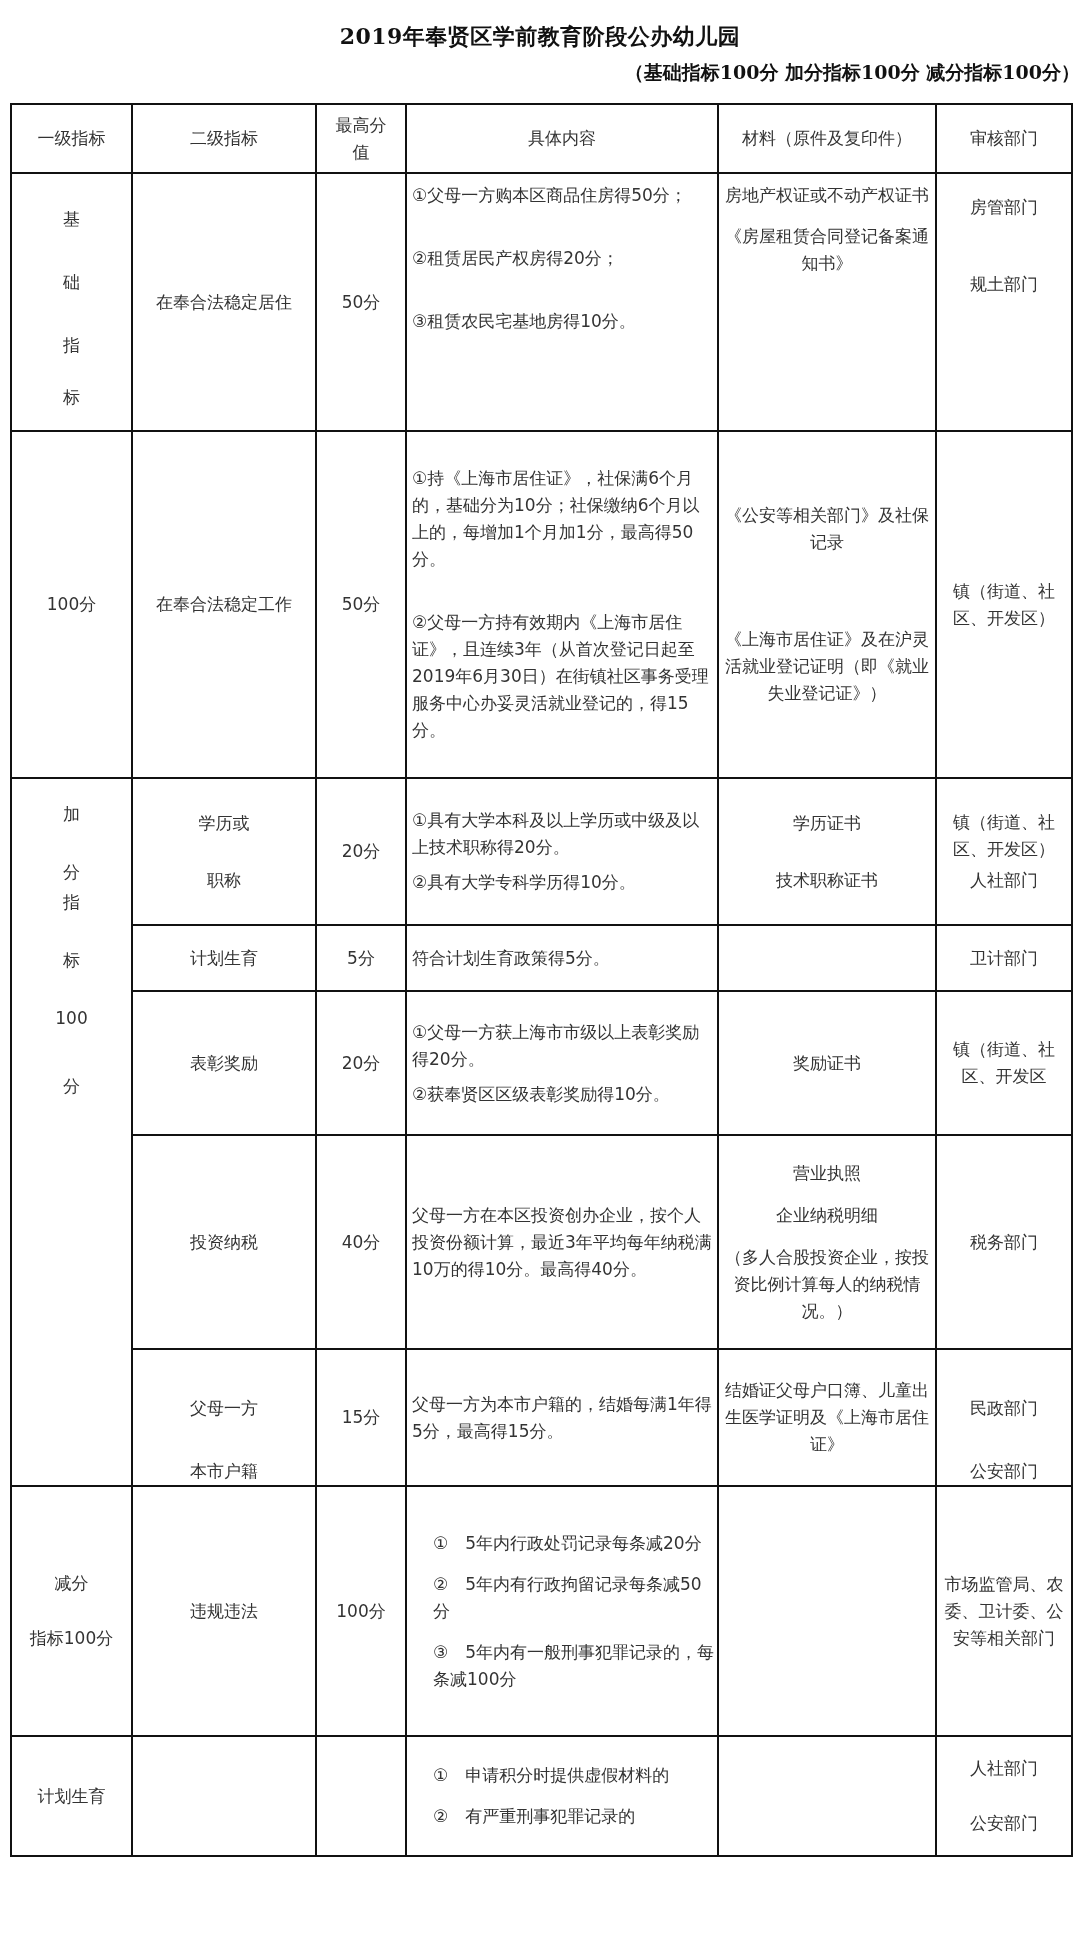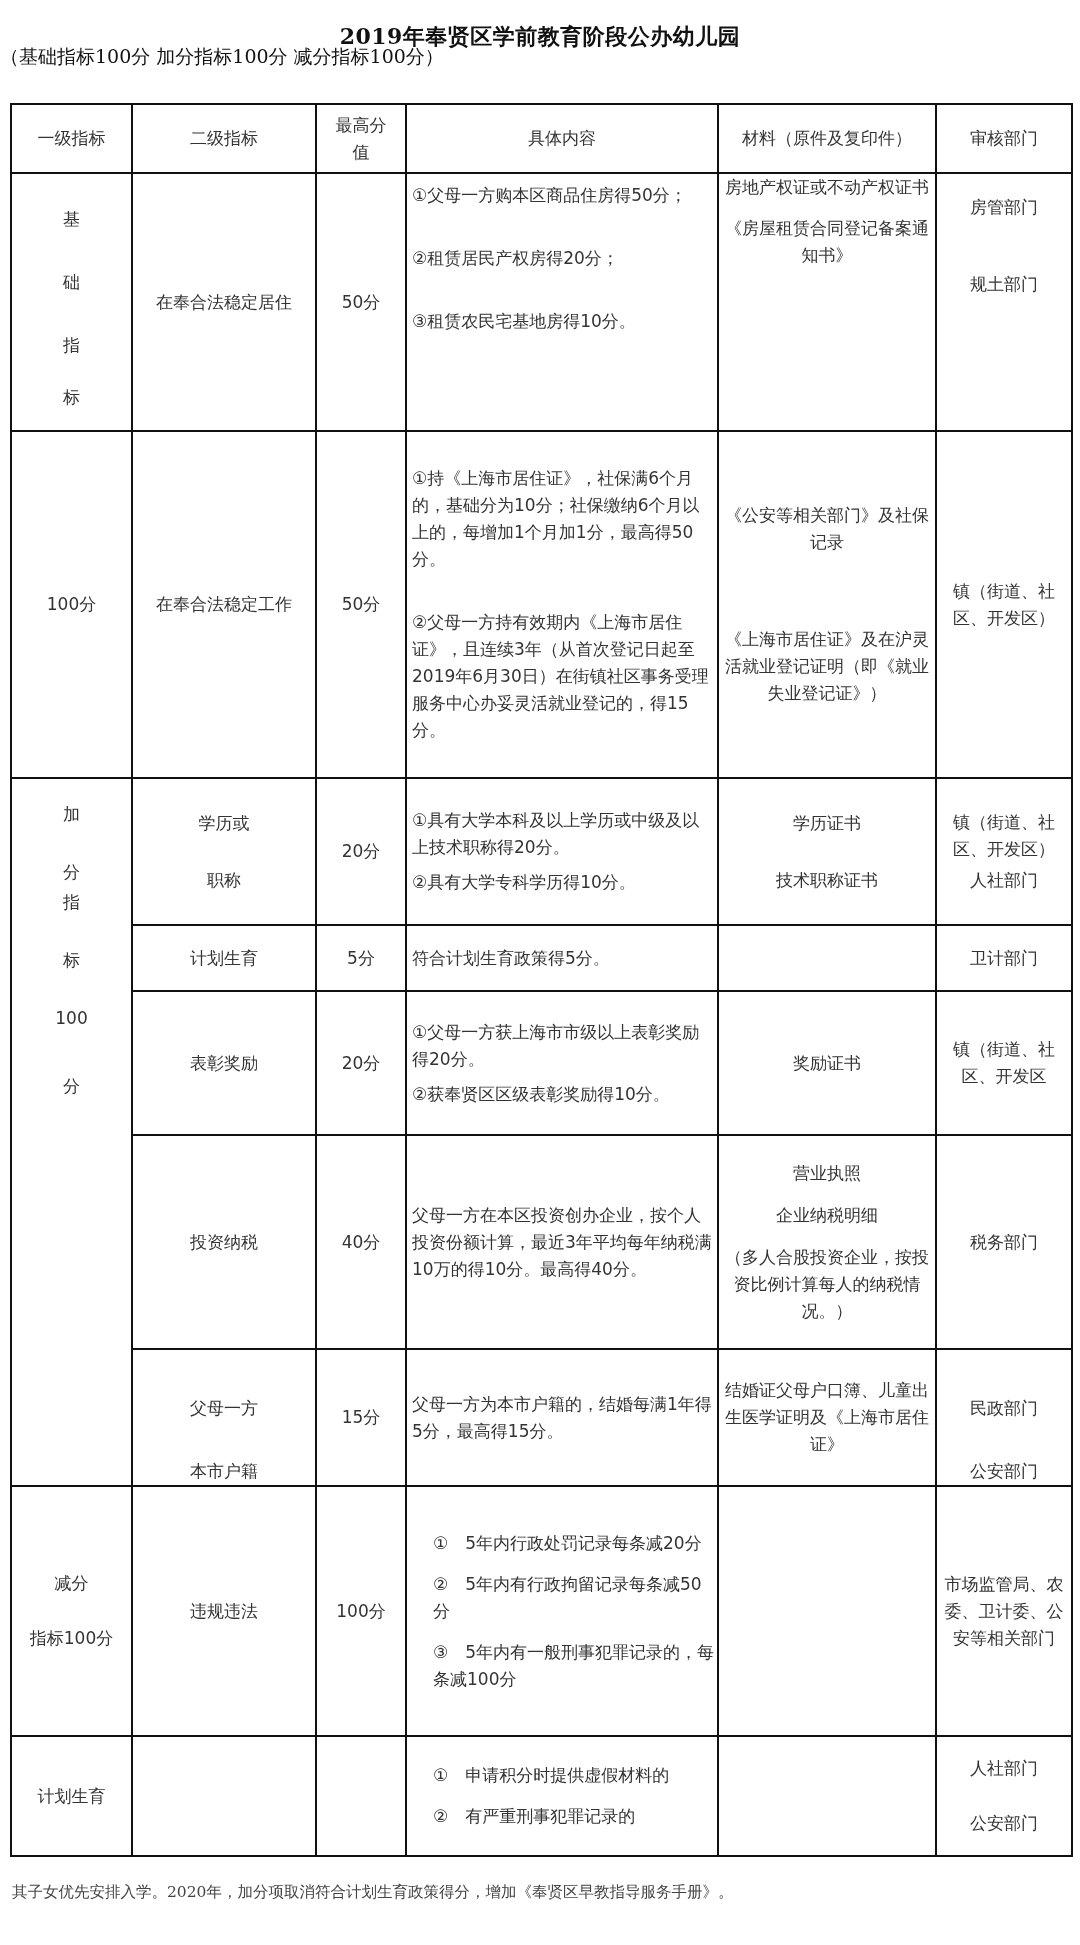--- a/index.html
+++ b/index.html
@@ -1,21 +1,21 @@
 <!DOCTYPE html>
 <html><head>
 <meta charset="utf-8">
 <style>
   html, body { margin:0; padding:0; background:#ffffff; }
   body { width:1080px; height:1945px; position:relative; overflow:hidden;
          font-family: "DejaVu Sans", "Liberation Sans", sans-serif; color:#222; }
   .title { position:absolute; left:0; top:22px; width:1080px; text-align:center;
            font-family:"DejaVu Serif","Liberation Serif", serif; font-size:22px; color:#111; letter-spacing:0.5px;font-weight:bold; }
-  .subtitle { position:absolute; left:0; top:44px; width:1080px; text-align:left;
-           font-family:"DejaVu Serif","Liberation Serif", serif; font-size:19px; font-weight:normal; color:#111; }
+  .subtitle { position:absolute; left:0; top:60px; width:1080px; text-align:right;
+           font-family:"DejaVu Serif","Liberation Serif", serif; font-size:19px; font-weight:bold; color:#111; }
   table.grid { position:absolute; left:10px; top:103px; width:1061px; border-collapse:collapse; table-layout:fixed; }
   table.grid td, table.grid th { border:2px solid #111; font-size:17px; line-height:27px; padding:0; vertical-align:middle; font-weight:normal; color:#333; }
   .c { text-align:center; }
   .l { text-align:left; padding-left:5px !important; padding-right:2px !important;margin-left:9px; }
   .p { margin:0; }
   .gap { height:14px; }
   .gap2 { height:36px; }
   .note { position:absolute; left:12px; top:1878px; width:1060px; font-family:"DejaVu Serif","Liberation Serif", serif;
           font-size:15.5px; line-height:28px; color:#444; }
   .vert span { display:block; }
@@ -57,21 +57,21 @@
     </td>
     <td class="c">在奉合法稳定居住</td>
     <td class="c">50分</td>
     <td class="l" style="vertical-align:top; padding-top:8px">
       <div>①父母一方购本区商品住房得50分；</div>
           <div class="gap2"></div>
       <div>②租赁居民产权房得20分；</div>
           <div class="gap2"></div>
       <div>③租赁农民宅基地房得10分。</div>
     </td>
-    <td class="c" style="vertical-align:top; ">
+    <td class="c" style="vertical-align:top; padding-top:8px">
       <div>房地产权证或不动产权证书</div>
           <div class="gap"></div>
       <div>《房屋租赁合同登记备案通知书》</div>
     </td>
     <td class="c" style="vertical-align:top; padding-top:20px">
       <div>房管部门</div>
           <div style="height:50px"></div>
       <div>规土部门</div>
     </td>
   </tr>
@@ -211,14 +211,13 @@
     <td class="c">
       <div>人社部门</div>
           <div style="height:28px"></div>
       <div>公安部门</div>
     </td>
   </tr>
 </tbody>
   </table>
 
 <div class="note">
-  <div>其子女优先安排入学。2020年，加分项取消符合计划生育政策得分，增加《奉贤区早教指导服务手册》。</div>
 </div>
 
 </body></html>

